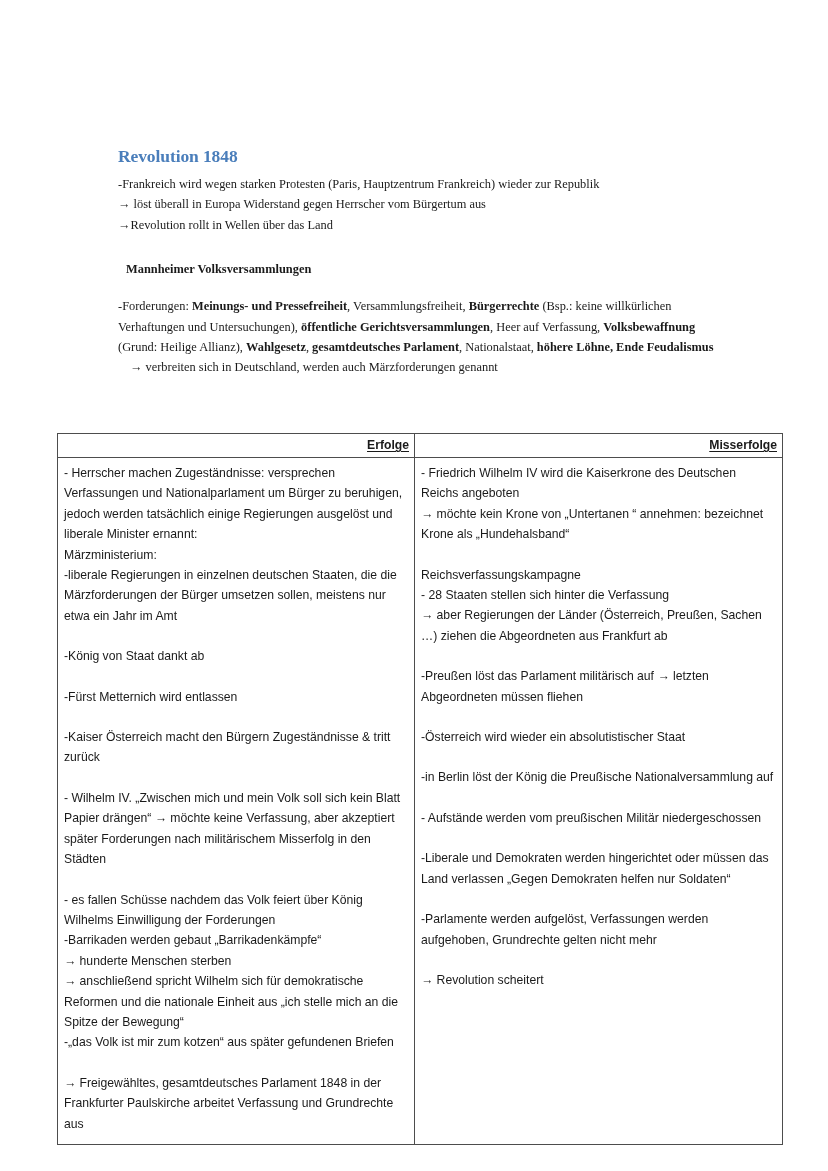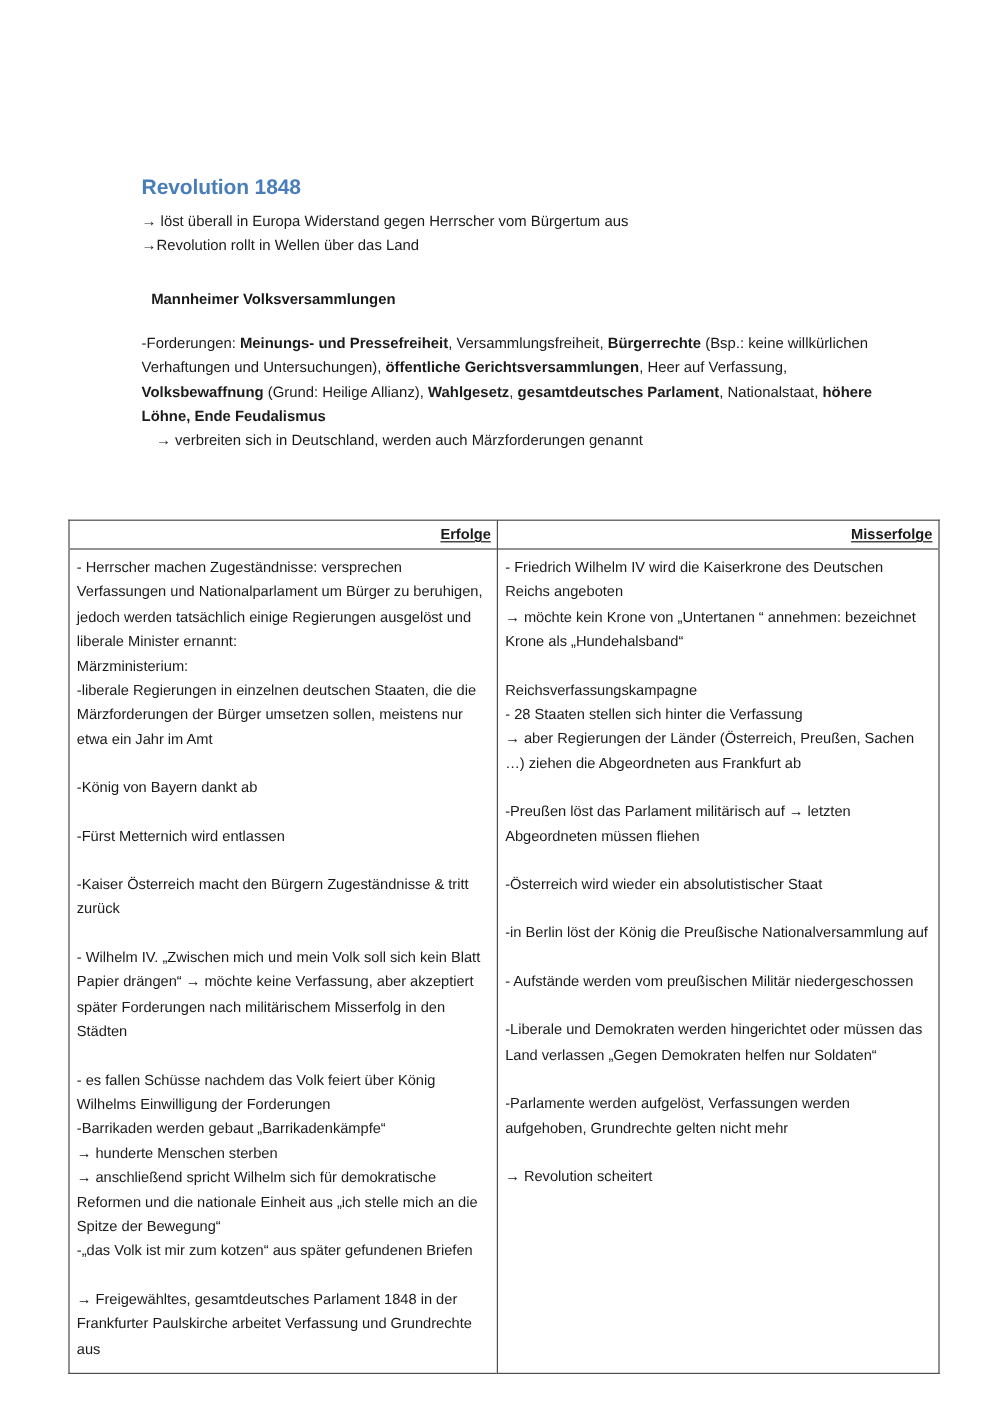--- a/index.html
+++ b/index.html
@@ -21,20 +21,21 @@
     top: 0; left: 0;
     width: 828px;
     height: 1171px;
     background: #ffffff;
   }
   .content {
     position: absolute;
     top: 146px;
     left: 0;
     width: 828px;
+    font-family: Liberation Serif, serif;
   }
 
   
   .doc-title {
     margin: 0 0 6px 0;
     padding: 0 0 0 118px;
     font-size: 17.5px;
     font-weight: bold;
     color: #4a7ebb;
     letter-spacing: -0.1px;
@@ -123,20 +124,21 @@
 </head>
 <body>
 
 <div class="page">
 
   <div class="content">
 
     <h1 class="doc-title">Revolution 1848</h1>
 
     <div class="intro">
+      <div class="line">-Frankreich wird wegen starken Protesten (Paris, Hauptzentrum Frankreich) wieder zur Republik</div>
       <div class="line">→ löst überall in Europa Widerstand gegen Herrscher vom Bürgertum aus</div>
       <div class="line">→Revolution rollt in Wellen über das Land</div>
     </div>
 
     <div class="sub-title">Mannheimer Volksversammlungen</div>
 
 
     <div class="para forderungen">
       <span>-Forderungen: </span><span id="forderungen-parts"><b>Meinungs- und Pressefreiheit</b><span>, Versammlungsfreiheit, </span><b>Bürgerrechte</b><span> (Bsp.: keine willkürlichen Verhaftungen und Untersuchungen), </span><b>öffentliche Gerichtsversammlungen</b><span>, Heer auf Verfassung, </span><b>Volksbewaffnung</b><span> (Grund: Heilige Allianz), </span><b>Wahlgesetz</b><span>, </span><b>gesamtdeutsches Parlament</b><span>, Nationalstaat, </span><b>höhere Löhne, Ende Feudalismus</b></span>
     </div>
@@ -159,21 +161,21 @@
       </thead>
       <tbody>
         <tr>
           <td id="cell-erfolge">
               <div class="blk">
                 <div class="row">- Herrscher machen Zugeständnisse: versprechen Verfassungen und Nationalparlament um Bürger zu beruhigen, jedoch werden tatsächlich einige Regierungen ausgelöst und liberale Minister ernannt:</div>
                 <div class="row">Märzministerium:</div>
                 <div class="row">-liberale Regierungen in einzelnen deutschen Staaten, die die Märzforderungen der Bürger umsetzen sollen, meistens nur etwa ein Jahr im Amt</div>
               </div>
               <div class="blk">
-                <div class="row">-König von Bayern dankt ab</div>
+                <div class="row">-König von Staat dankt ab</div>
               </div>
               <div class="blk">
                 <div class="row">-Fürst Metternich wird entlassen</div>
               </div>
               <div class="blk">
                 <div class="row">-Kaiser Österreich macht den Bürgern Zugeständnisse &amp; tritt zurück</div>
               </div>
               <div class="blk">
                 <div class="row">- Wilhelm IV. „Zwischen mich und mein Volk soll sich kein Blatt Papier drängen“ → möchte keine Verfassung, aber akzeptiert später Forderungen nach militärischem Misserfolg in den Städten</div>
               </div>

